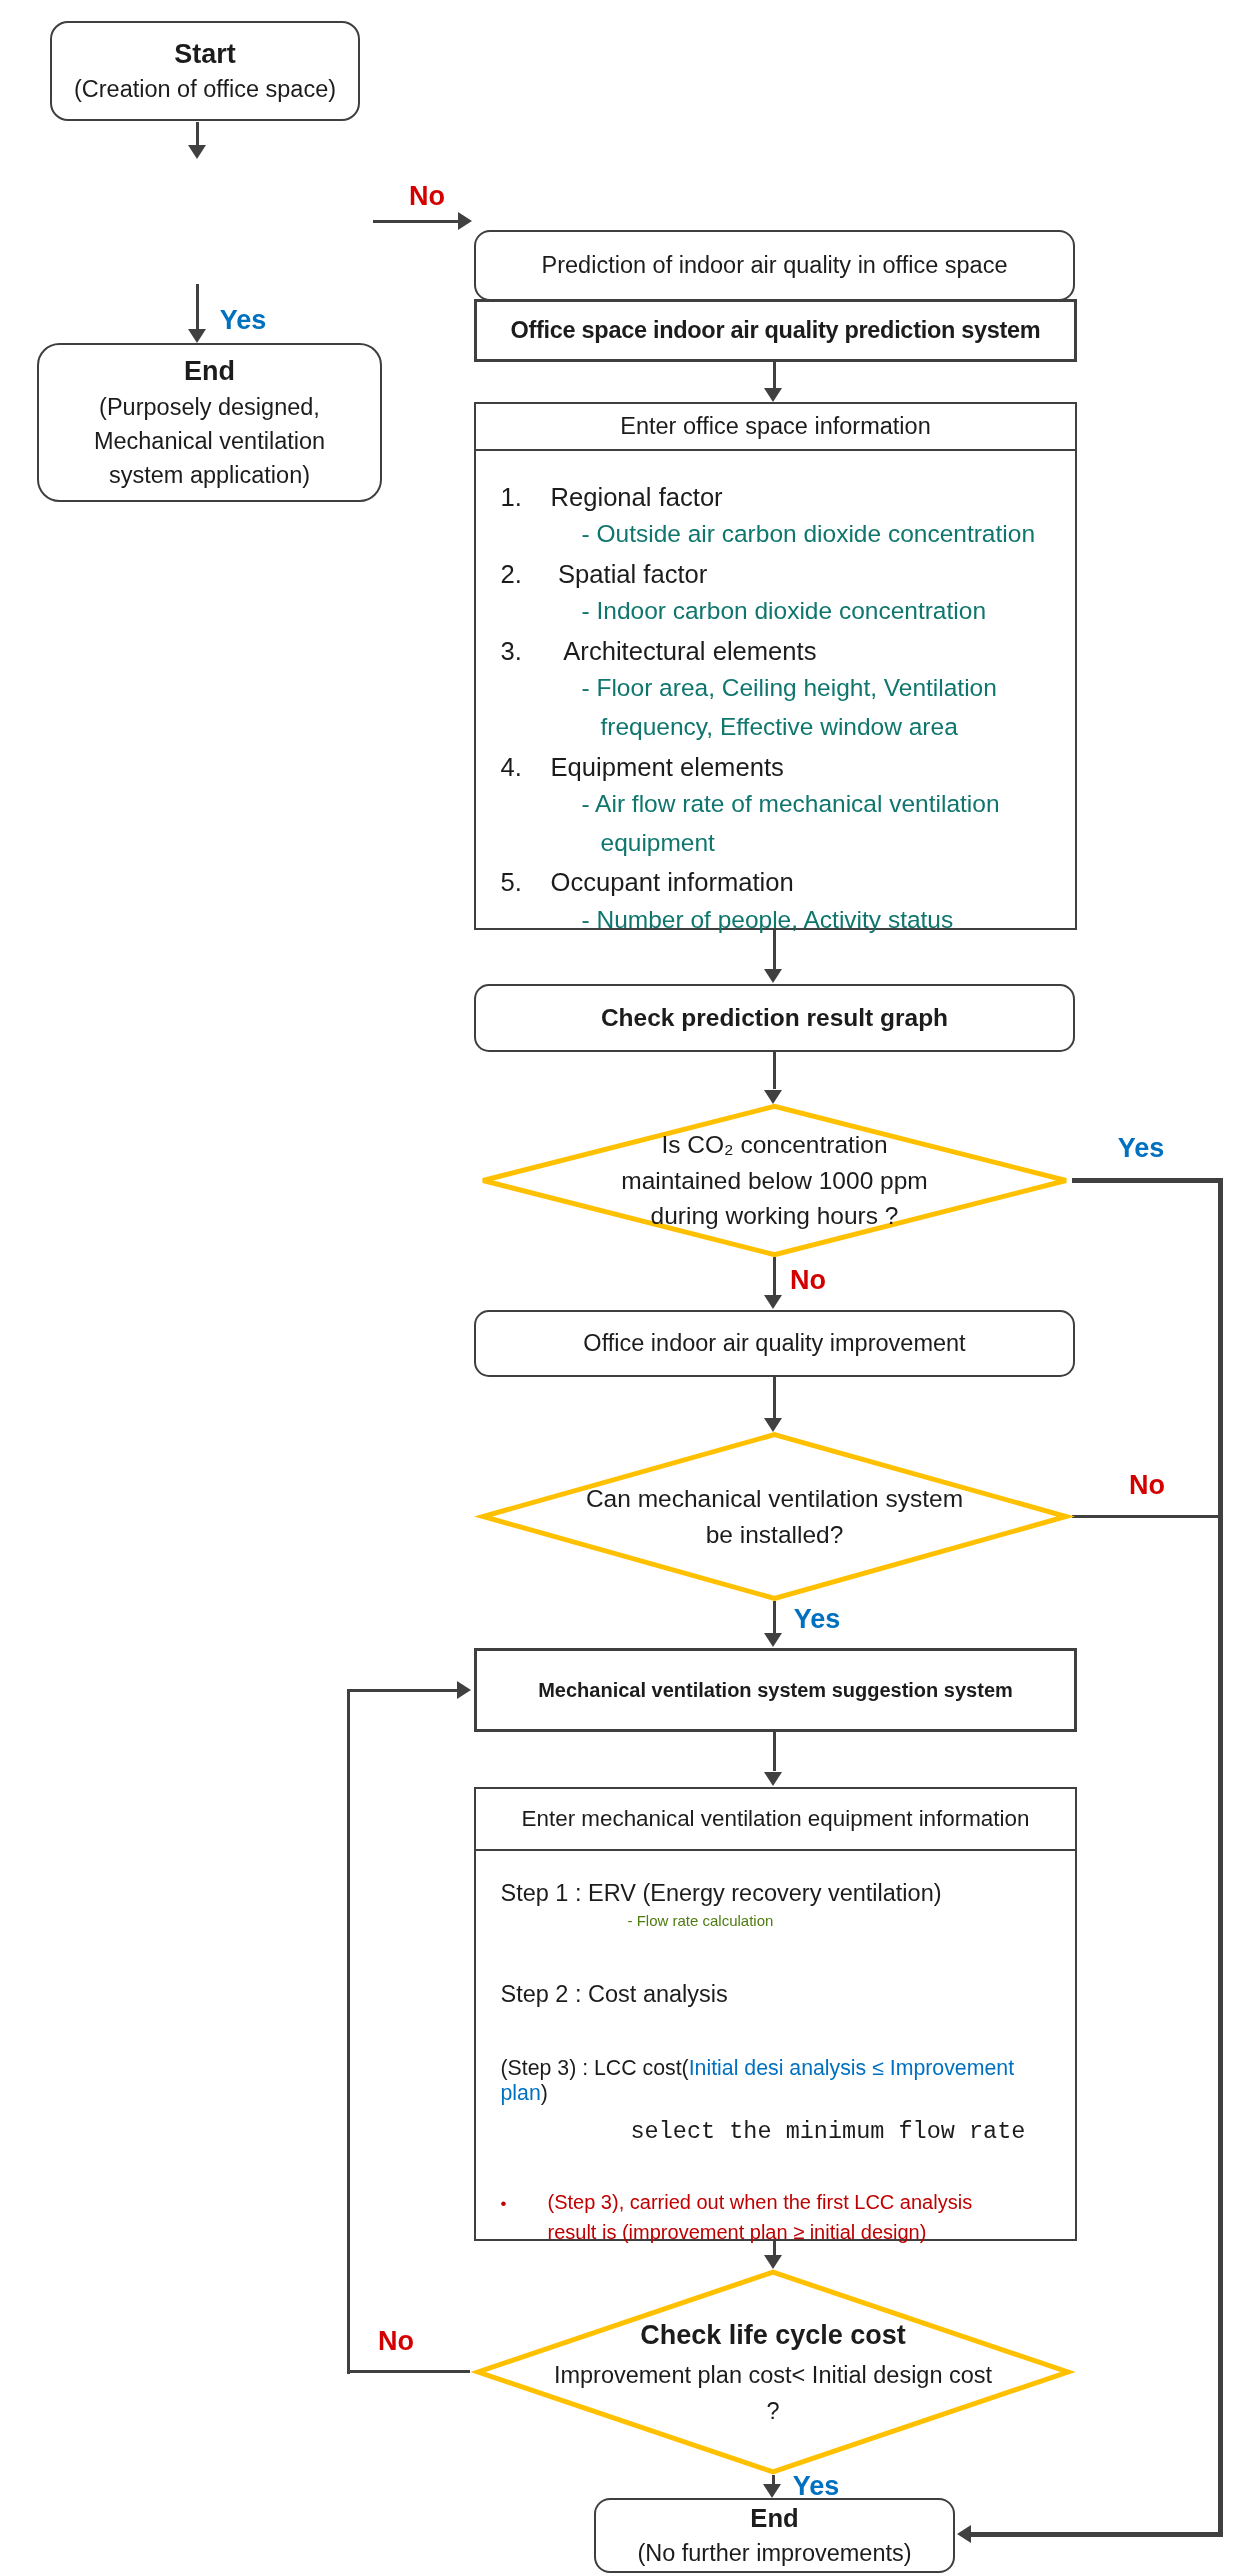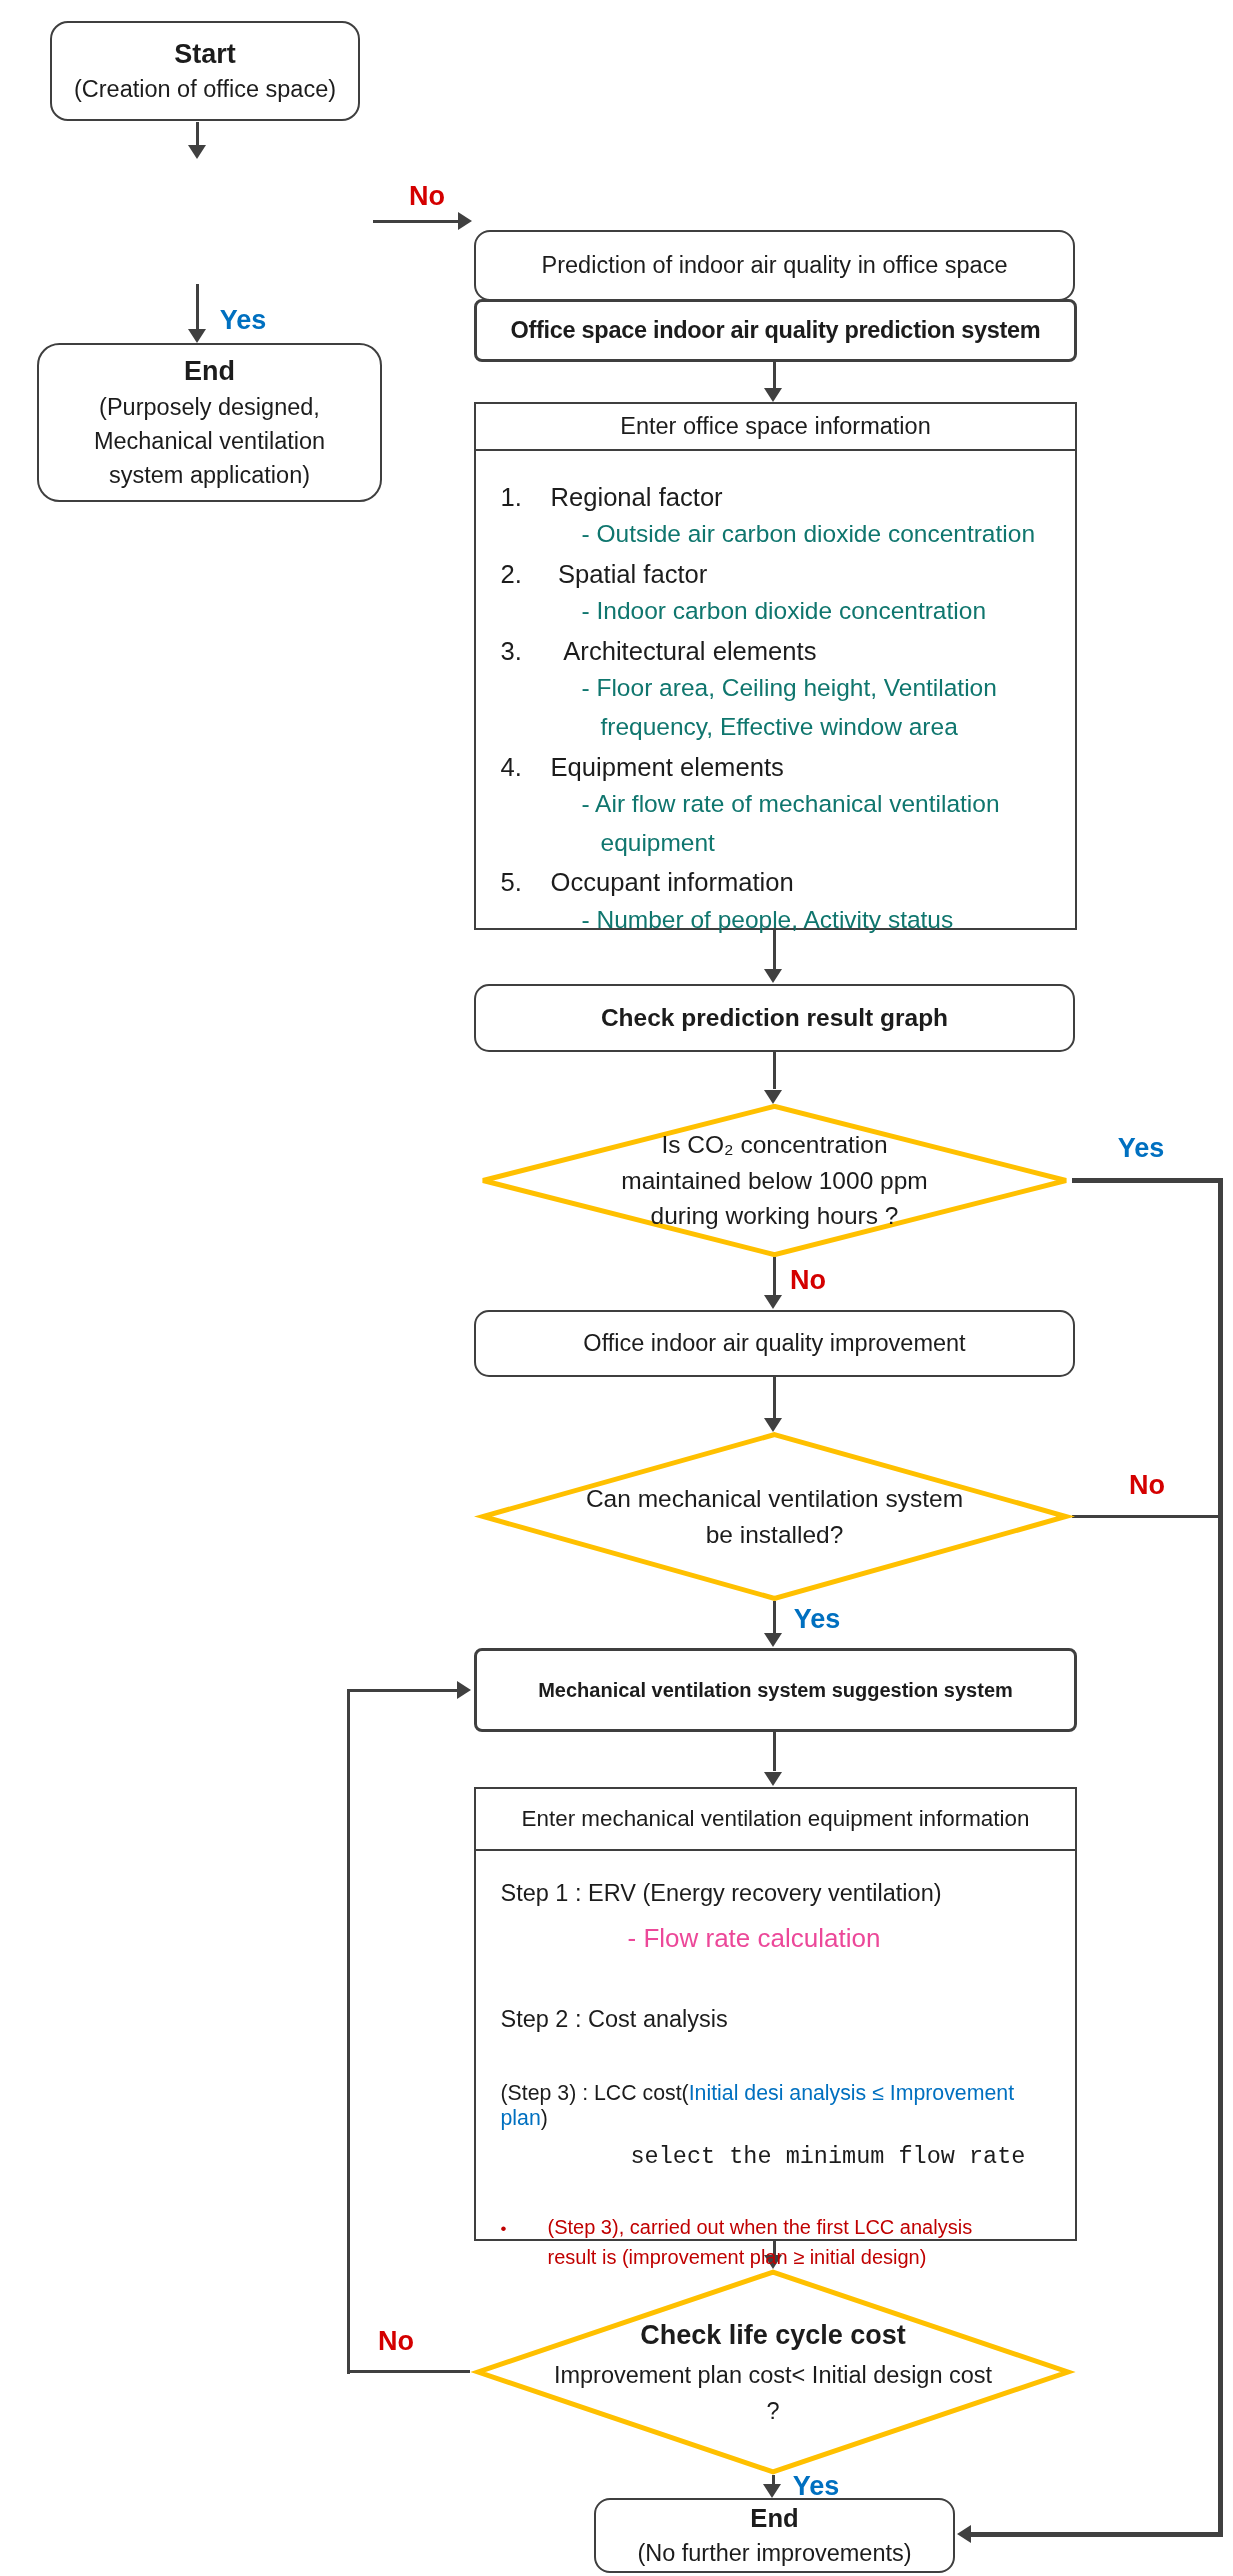--- a/index.html
+++ b/index.html
@@ -4,42 +4,42 @@
 <style>
   html,body{margin:0;padding:0;background:#ffffff;}
   body{font-family:"Liberation Sans",sans-serif;color:#1c1c1c;}
   #canvas{position:relative;width:1234px;height:2576px;background:#fff;overflow:hidden;}
 
   
   .node{position:absolute;background:#fff;border:2.7px solid #3f3f3f;box-sizing:border-box;
         display:flex;flex-direction:column;align-items:center;justify-content:center;
         text-align:center;}
   .rounded{border-radius:18px;}
-  .thick{border-width:3.7px;border-radius:8px;}
+  .thick{border-width:3.7px;}
   .title{font-weight:bold;font-size:27px;line-height:1.35;}
   .subtitle{font-size:23.5px;line-height:1.45;}
   .plain{font-size:23.5px;line-height:1.3;}
   .boldtxt{font-weight:bold;font-size:24.5px;line-height:1.4;}
 
   
   .secbox{position:absolute;background:#fff;border:2.7px solid #3f3f3f;box-sizing:border-box;}
   .sechdr{border-bottom:2.7px solid #3f3f3f;display:flex;align-items:center;justify-content:center;
           font-size:23.5px;box-sizing:border-box;}
 
   
   .info-body{padding:28px 16px 0 24.5px;text-align:left;}
   .ln{display:flex;font-size:25.6px;line-height:1.42;margin-bottom:2.1px;}
   .ln .num{width:50px;flex:none;}
   .sub{color:#0f766e;font-size:24.5px;line-height:1.4;padding-left:81px;margin-bottom:4.3px;}
   .sub.cont{padding-left:100px;}
 
   
   .equip-body{padding:25.6px 18px 0 24.5px;text-align:left;}
   .step{font-size:23.5px;line-height:1.4;}
-  .equip-sub{color:#ec4899;font-size:26px;padding-left:127px;margin-top:14px;}
+  .equip-sub{color:#4d7c0f;font-size:15px;padding-left:127px;margin-top:3px;}
   .step3{font-size:21.3px;margin-top:45px;}
   .step3 .cond{color:#0070C0;}
   .step3-l2{font-size:23.5px;padding-left:130px;margin-top:12px;font-family:Liberation Mono, monospace;}
   .note{display:flex;color:#C00000;font-size:20px;line-height:1.5;margin-top:42px;}
   .note .bullet{width:47px;flex:none;font-size:17px;padding-top:3.2px;}
 
   
   .diamond{position:absolute;}
   .diamond svg{position:absolute;left:0;top:0;width:100%;height:100%;}
   .dtext{position:absolute;left:0;top:0;width:100%;height:100%;

